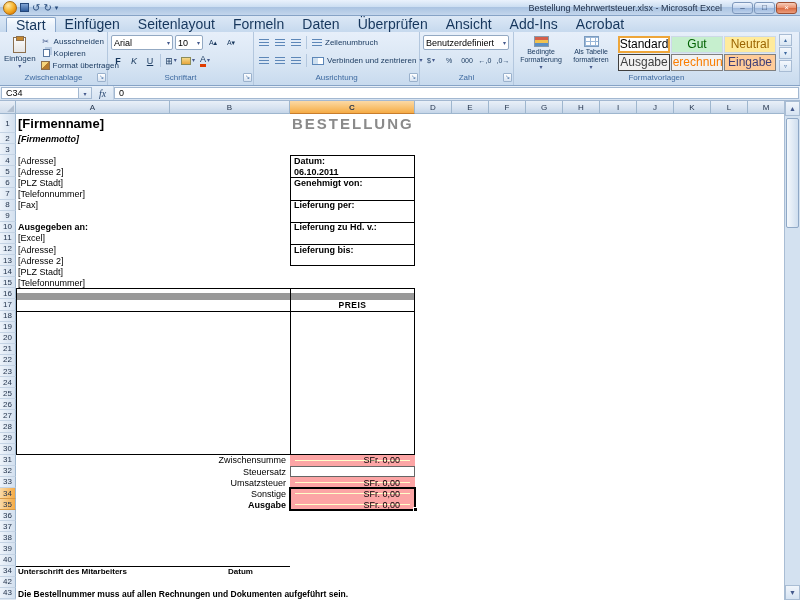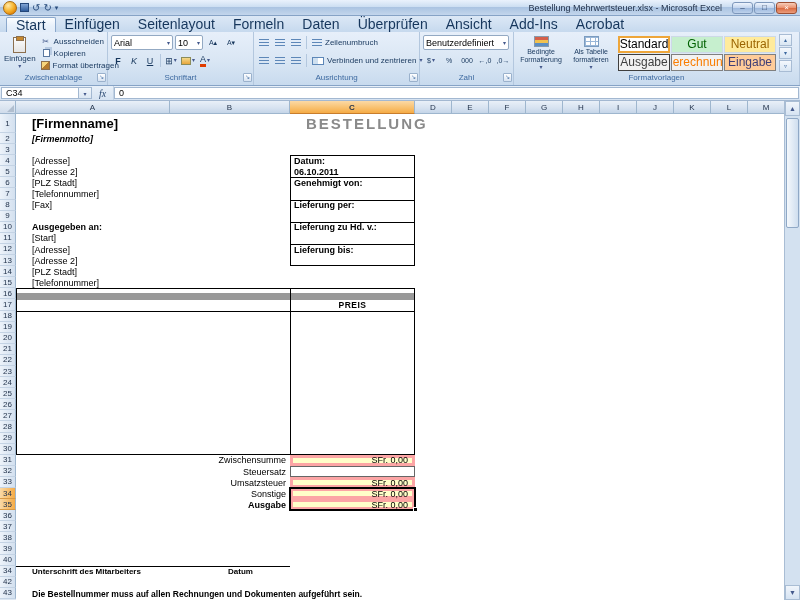--- a/index.html
+++ b/index.html
@@ -84,30 +84,30 @@
   .rowhdrs{width:16px;flex:none;display:flex;flex-direction:column;background:#dde7f2;overflow:hidden}
   .row-h{border-right:1px solid #9eb6ce;border-bottom:1px solid #c4d3e4;background:linear-gradient(90deg,#edf3fa,#d3e0ef);font-size:8px;color:#24344c;display:flex;align-items:center;justify-content:center;flex:none}
   .row-h.sel{background:linear-gradient(90deg,#fbd9a5,#f5ab45);border-bottom-color:#d99a45;font-weight:normal}
   .canvas{flex:1;position:relative;background:#fff;overflow:hidden}
   .vscroll{width:16px;flex:none;background:#d3e1f0;border-left:1px solid #a9bdd4;display:flex;flex-direction:column}
   .varrow{height:15px;background:linear-gradient(#f0f5fb,#d6e3f2);border:1px solid #a9bdd4;font-size:7px;color:#44598c;text-align:center;line-height:13px}
   .vtrack{flex:1;position:relative}
   .vthumb{position:absolute;left:1px;right:1px;top:2px;height:110px;border-radius:2px;background:linear-gradient(90deg,#f4f8fc,#cfdeef);border:1px solid #8fa8c6}
 
   
-  .cell{position:absolute;display:flex;align-items:center;font-size:9px;color:#000;padding-left:16px;white-space:nowrap}
+  .cell{position:absolute;display:flex;align-items:center;font-size:9px;color:#000;padding-left:2px;white-space:nowrap}
   .title{font-size:13px;font-weight:bold}
   .doc-title{font-size:15px;font-weight:bold;color:#8a8a8a;letter-spacing:2px}
   .motto{font-style:italic;font-weight:bold}
   .bold{font-weight:bold}
   .box-label{font-weight:bold;padding-left:4px}
   .table-header{font-weight:bold;justify-content:center;padding-left:0;font-size:8.5px;letter-spacing:.5px}
   .label-right{justify-content:flex-end;padding-right:4px;padding-left:0}
   .label-right-bold{justify-content:flex-end;padding-right:4px;padding-left:0;font-weight:bold}
-  .money{justify-content:flex-end;padding-right:4px;padding-left:0;background:#ffffc9;border:3px solid #fca5a5}
+  .money{justify-content:flex-end;padding-right:10px;padding-left:0;background:#ffffc9;border:5px solid #fca5a5}
   .cellbox{background:#fff;border:1px solid #666}
   .sig{font-weight:bold;font-size:8px}
   .sig-datum{font-weight:bold;font-size:8px;padding-left:58px}
   .note{font-weight:bold;font-size:8.5px}
 
   
   .blackbox{position:absolute;border:1px solid #000}
   .hline{position:absolute;background:#000}
   .vline{position:absolute;background:#000}
   .grayband{position:absolute;background:#999}
@@ -387,21 +387,21 @@
       <div class="canvas" id="canvas">
           <div class="cell title" style="left: 0px; width: 154px; top: 0px; height: 19px;">[Firmenname]</div>
           <div class="cell doc-title" style="left: 274px; width: 125px; top: 0px; height: 19px;">BESTELLUNG</div>
           <div class="cell motto" style="left: 0px; width: 154px; top: 19px; height: 11.1px;">[Firmenmotto]</div>
           <div class="cell plain" style="left: 0px; width: 154px; top: 41.2px; height: 11.1px;">[Adresse]</div>
           <div class="cell plain" style="left: 0px; width: 154px; top: 52.3px; height: 11.1px;">[Adresse 2]</div>
           <div class="cell plain" style="left: 0px; width: 154px; top: 63.4px; height: 11.1px;">[PLZ Stadt]</div>
           <div class="cell plain" style="left: 0px; width: 154px; top: 74.5px; height: 11.1px;">[Telefonnummer]</div>
           <div class="cell plain" style="left: 0px; width: 154px; top: 85.6px; height: 11.1px;">[Fax]</div>
           <div class="cell bold" style="left: 0px; width: 154px; top: 107.8px; height: 11.1px;">Ausgegeben an:</div>
-          <div class="cell plain" style="left: 0px; width: 154px; top: 118.9px; height: 11.1px;">[Start]</div>
+          <div class="cell plain" style="left: 0px; width: 154px; top: 118.9px; height: 11.1px;">[Excel]</div>
           <div class="cell plain" style="left: 0px; width: 154px; top: 130px; height: 11.1px;">[Adresse]</div>
           <div class="cell plain" style="left: 0px; width: 154px; top: 141.1px; height: 11.1px;">[Adresse 2]</div>
           <div class="cell plain" style="left: 0px; width: 154px; top: 152.2px; height: 11.1px;">[PLZ Stadt]</div>
           <div class="cell plain" style="left: 0px; width: 154px; top: 163.3px; height: 11.1px;">[Telefonnummer]</div>
           <div class="cell box-label" style="left: 274px; width: 125px; top: 41.2px; height: 11.1px;">Datum:</div>
           <div class="cell box-label" style="left: 274px; width: 125px; top: 52.3px; height: 11.1px;">06.10.2011</div>
           <div class="cell box-label" style="left: 274px; width: 125px; top: 63.4px; height: 11.1px;">Genehmigt von:</div>
           <div class="cell box-label" style="left: 274px; width: 125px; top: 85.6px; height: 11.1px;">Lieferung per:</div>
           <div class="cell box-label" style="left: 274px; width: 125px; top: 107.8px; height: 11.1px;">Lieferung zu Hd. v.:</div>
           <div class="cell box-label" style="left: 274px; width: 125px; top: 130px; height: 11.1px;">Lieferung bis:</div>

